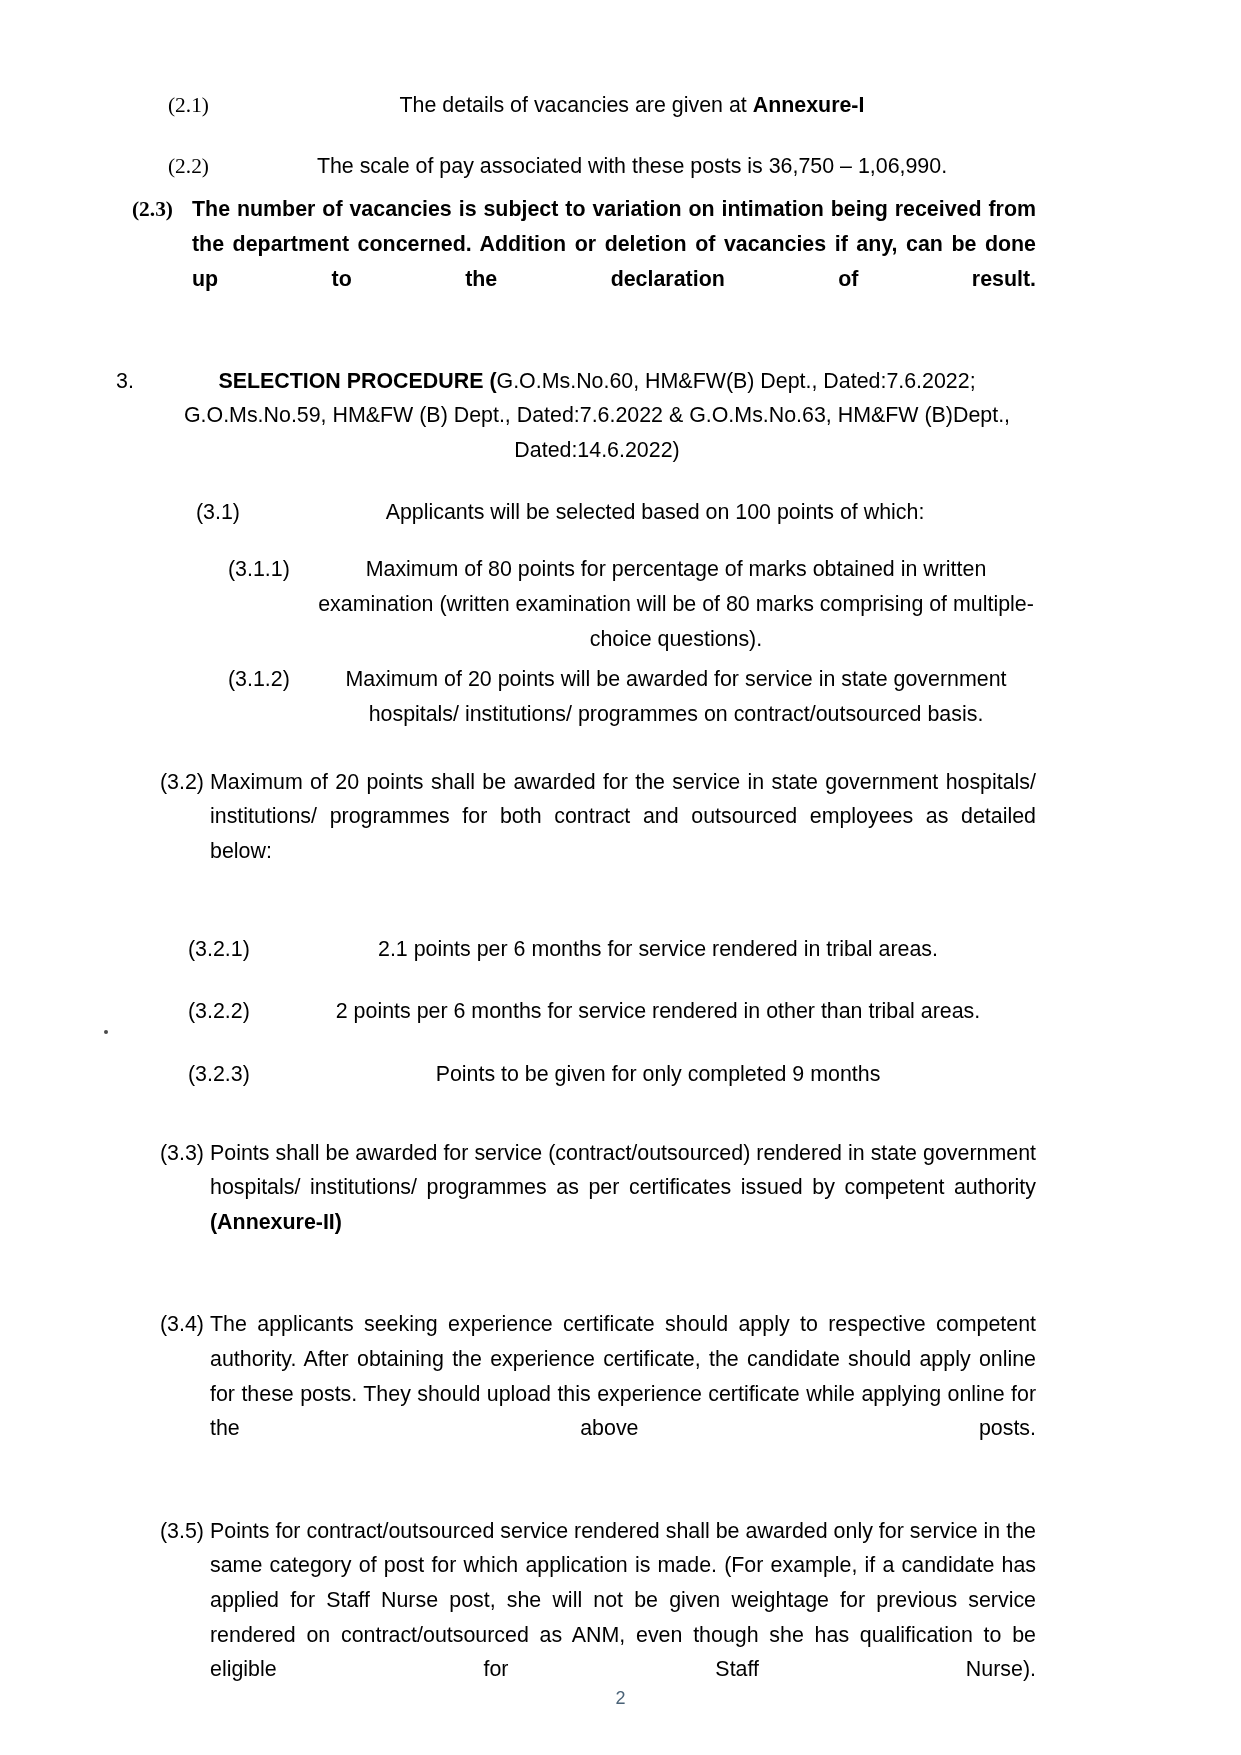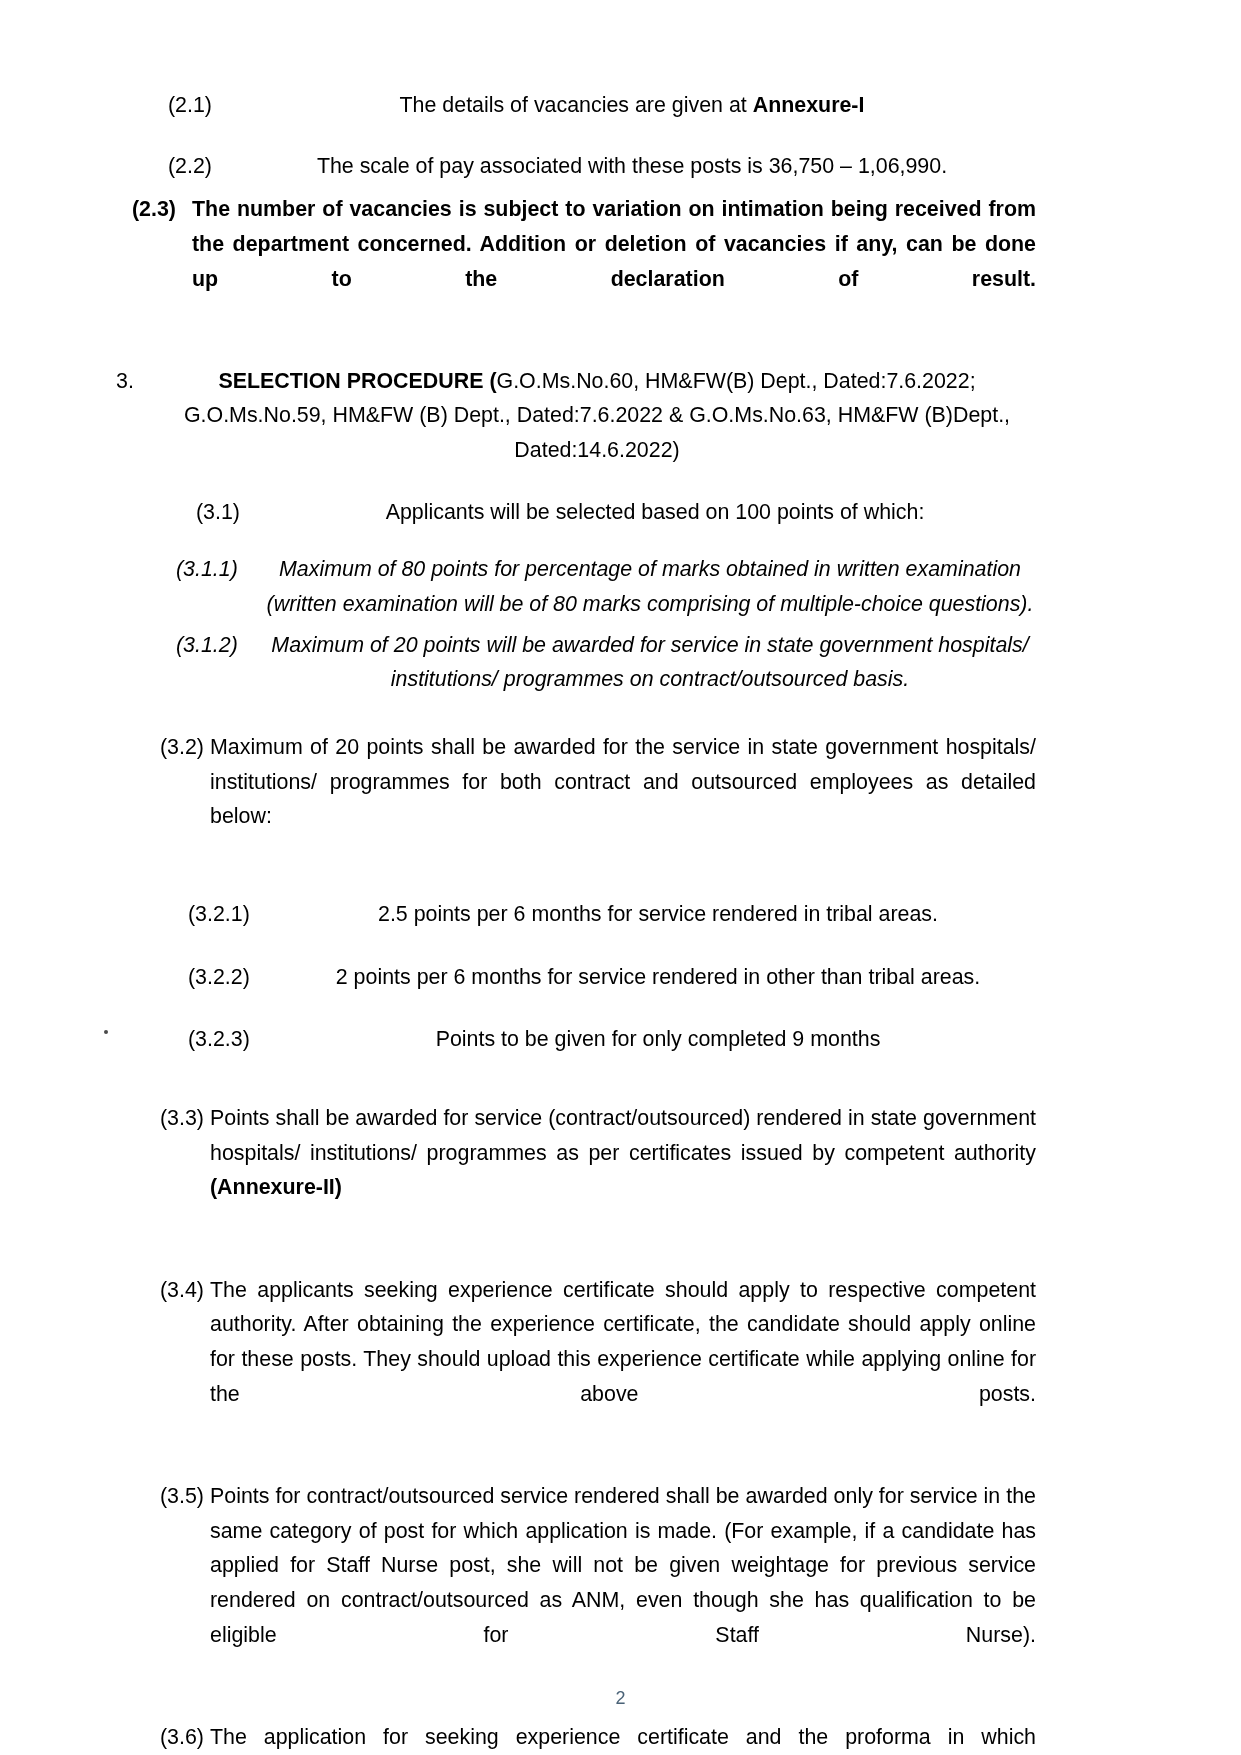--- a/index.html
+++ b/index.html
@@ -53,37 +53,37 @@
     display: inline-block;
     width: 100%;
   }
   .para .body.nojust::after { display: none; }
 
   b, .b { font-weight: bold; }
 
   
   
   .lvl2 { margin-left: 52px; }
-  .lvl2 .marker { width: 60px; }
+  .lvl2 .marker { width: 60px; font-family: Liberation Serif, serif; }
 
   
   .sec {
     margin-top: 33px;
     font-size: 21.4px;
     line-height: 1.6;
   }
   .sec .marker { width: 42px; }
   .sec .body { text-align: justify; }
 
   
   .lvl31 { margin-left: 80px; margin-top: 28px; }
   .lvl31 .marker { width: 78px; }
 
   
-  .lvl311 { margin-left: 60px; margin-top: 23px; font-style: italic; }
+  .lvl311 { margin-left: 112px; margin-top: 23px; }
   .lvl311 .marker { width: 88px; }
   .lvl311 .body { text-align: left; }
 
   
   .lvl32 { margin-left: 44px; margin-top: 33px; }
   .lvl32 .marker { width: 50px; }
 
   
   .lvl321 { margin-left: 72px; margin-top: 28px; }
   .lvl321 .marker { width: 92px; }
@@ -156,21 +156,21 @@
       <span class="body nojust">Maximum of 20 points will be awarded for service in state government hospitals/ institutions/ programmes on contract/outsourced basis.</span>
     </div>
 
     <div class="para lvl32">
       <span class="marker">(3.2)</span>
       <span class="body">Maximum of 20 points shall be awarded for the service in state government hospitals/ institutions/ programmes for both contract and outsourced employees as detailed below:</span>
     </div>
 
     <div class="para lvl321">
       <span class="marker">(3.2.1)</span>
-      <span class="body nojust">2.5 points per 6 months for service rendered in tribal areas.</span>
+      <span class="body nojust">2.1 points per 6 months for service rendered in tribal areas.</span>
     </div>
 
     <div class="para lvl321">
       <span class="marker">(3.2.2)</span>
       <span class="body nojust">2 points per 6 months for service rendered in other than tribal areas.</span>
     </div>
 
     <div class="para lvl321">
       <span class="marker">(3.2.3)</span>
       <span class="body nojust">Points to be given for only completed 9 months</span>

